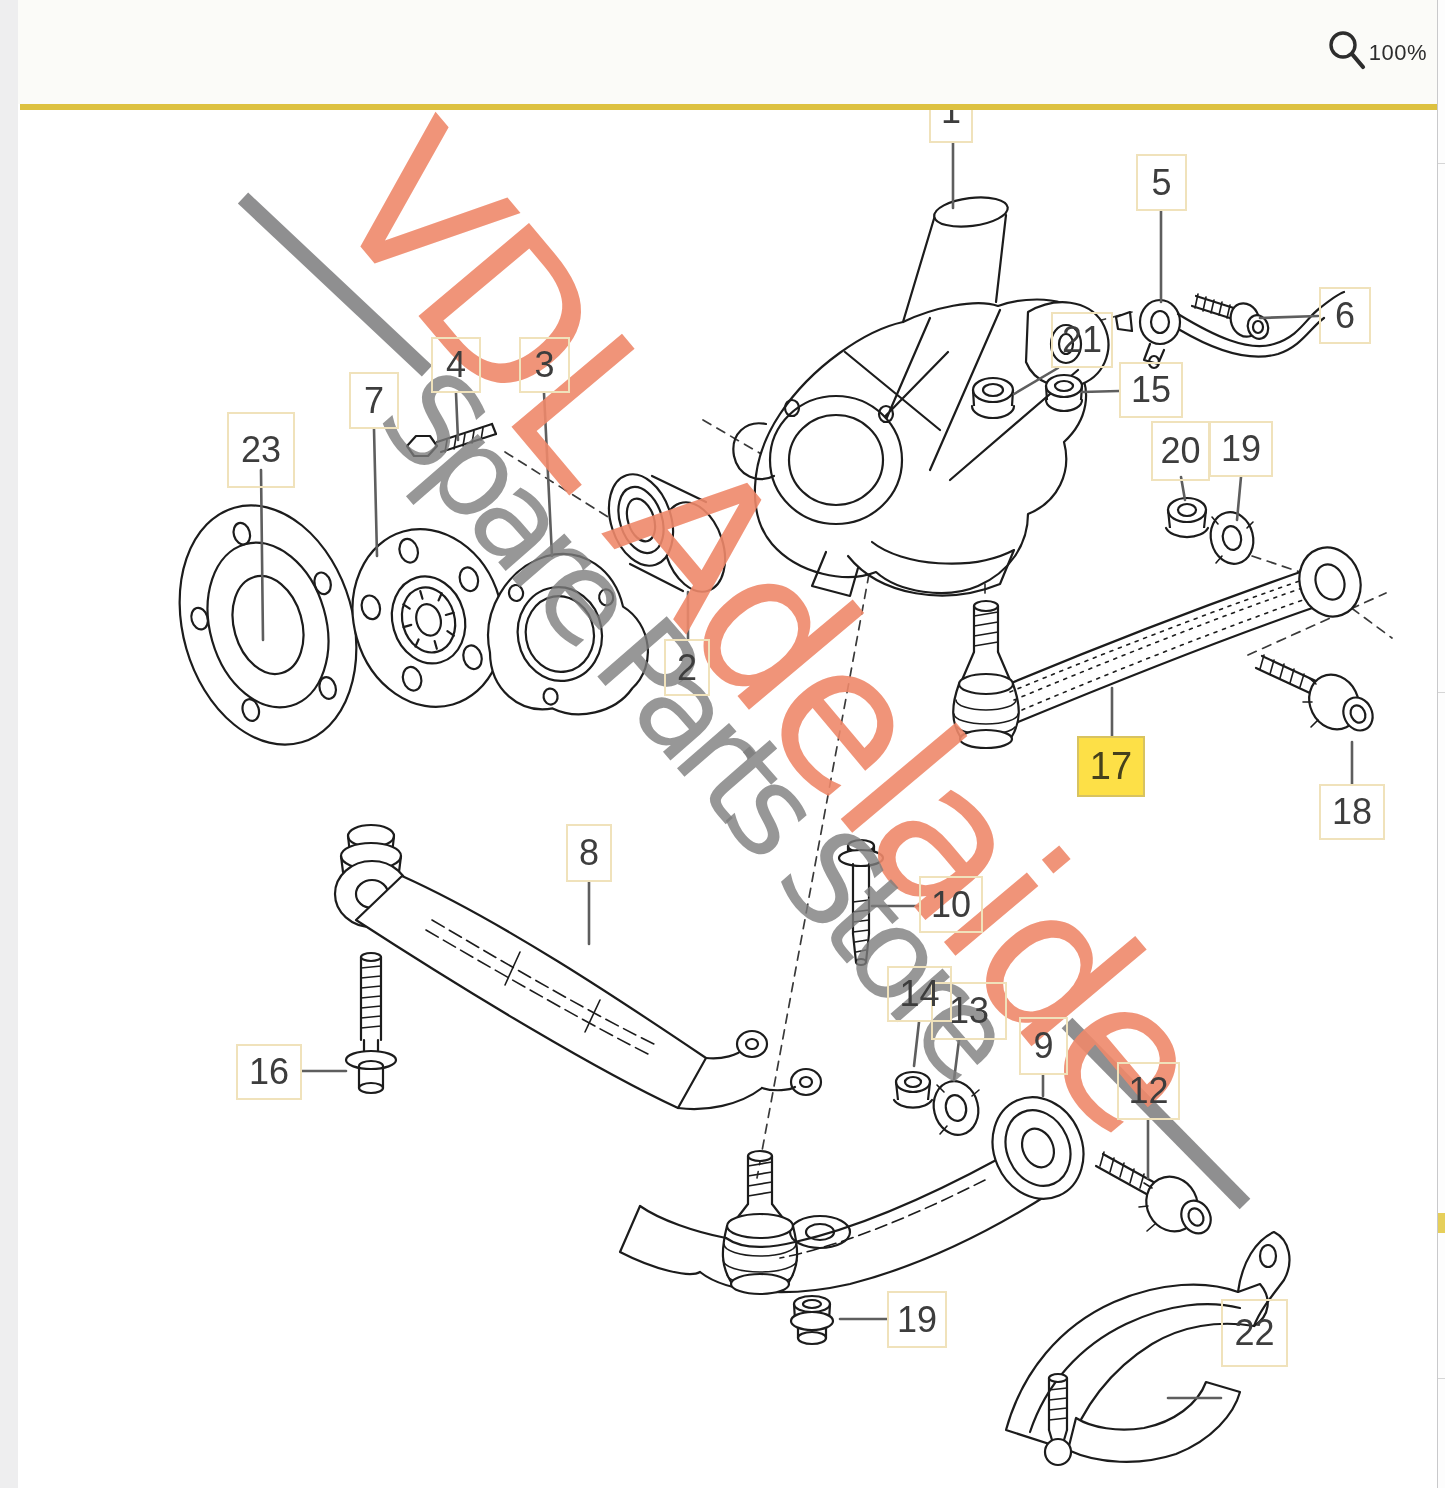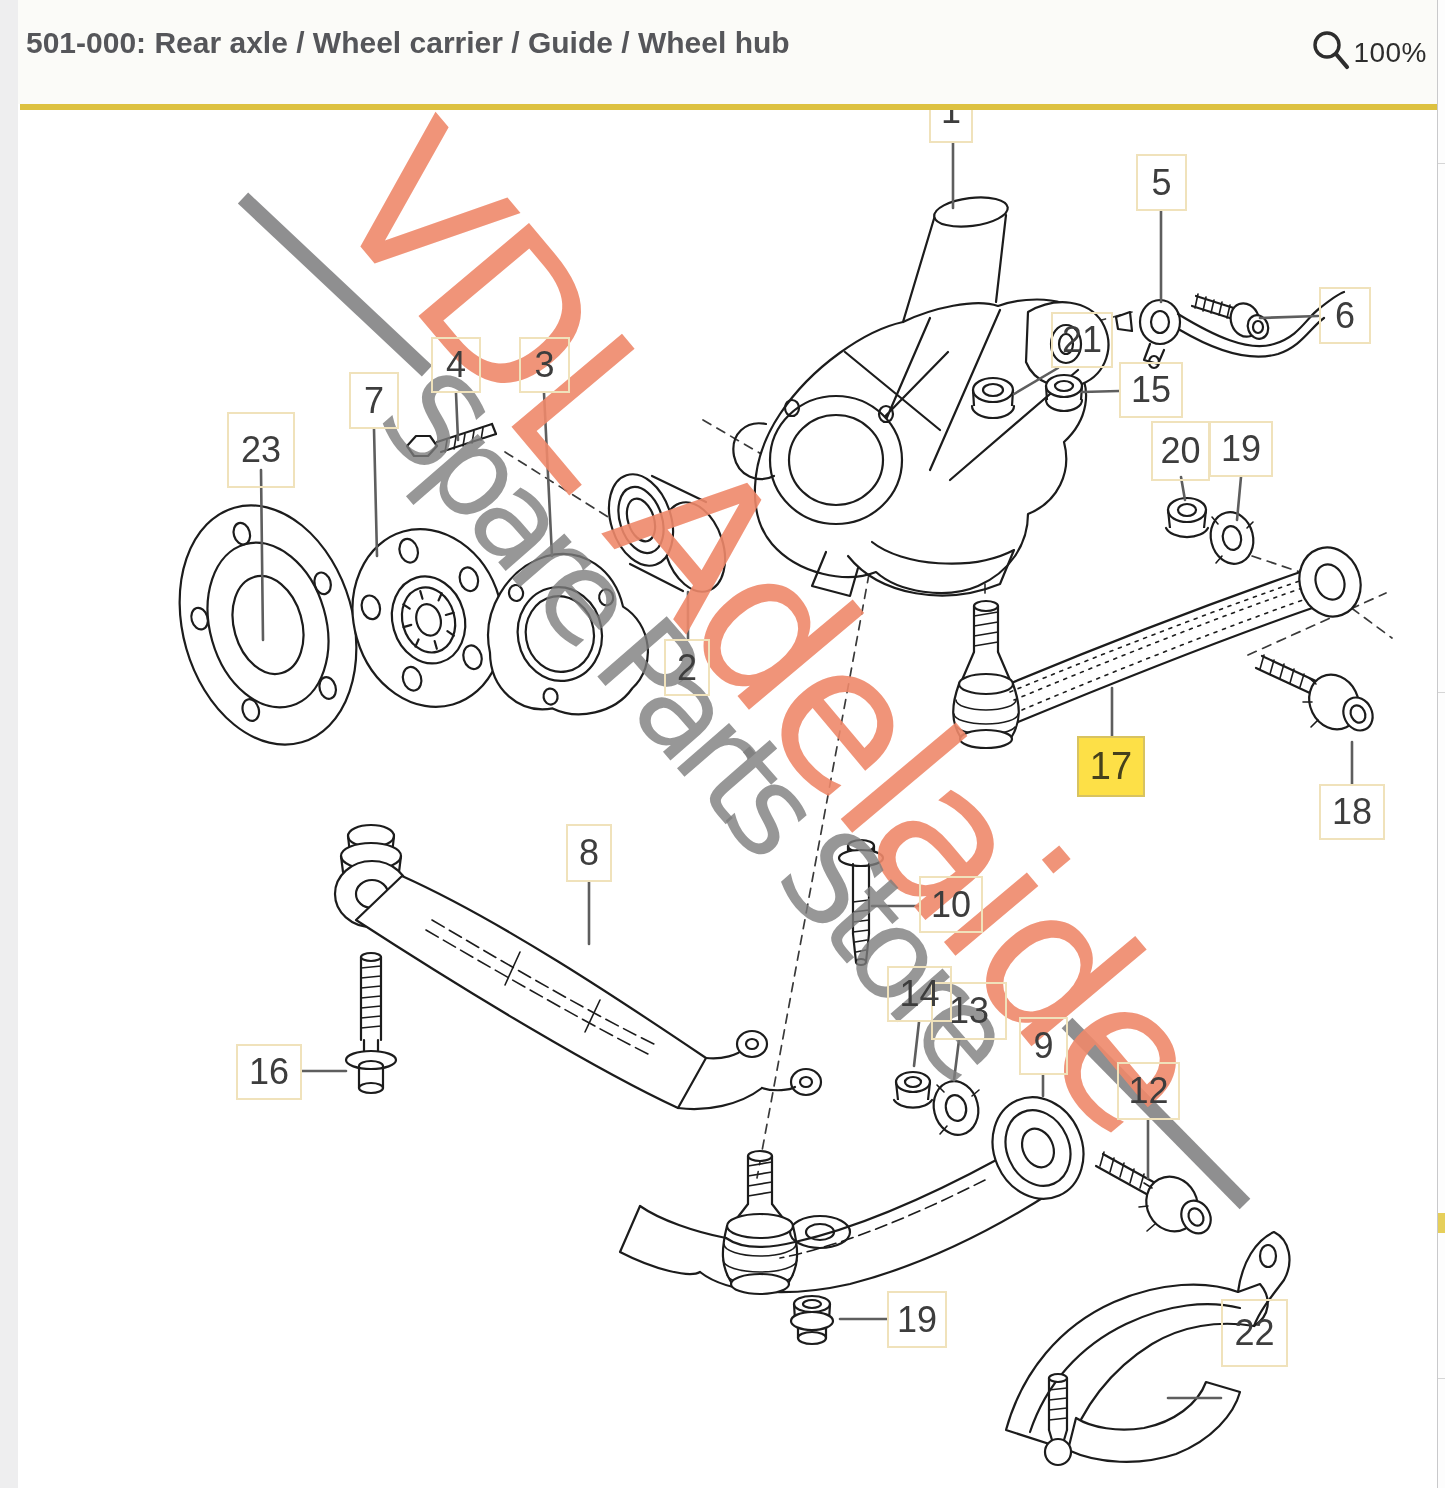--- a/index.html
+++ b/index.html
@@ -7,21 +7,21 @@
        font-family:"Liberation Sans",sans-serif;}
   .card{position:absolute;left:18px;top:0;width:1419px;height:1488px;background:#ffffff;
         border-right:1px solid #c9c9cb;}
   .rightstrip{position:absolute;left:1438px;top:0;width:7px;height:1488px;background:#fdfdfd;}
   .scrollmark{position:absolute;left:1438px;top:1213px;width:7px;height:20px;background:#e6cf5a;}
   .strip-tick{position:absolute;left:1438px;width:7px;height:1px;background:#d6d6d6;}
 
   .header{position:absolute;left:18px;top:0;width:1419px;height:104px;background:#fbfbf8;}
   .title{position:absolute;left:8px;top:26px;font-size:30px;font-weight:bold;color:#55565a;}
   .zoomctl{position:absolute;right:10px;top:28px;display:flex;align-items:center;color:#2d2d2d;}
-  .zoomctl .pct{font-size:28px;letter-spacing:0.5px;margin-left:1px;}
+  .zoomctl .pct{font-size:22px;letter-spacing:0.5px;margin-left:1px;}
   .rule{position:absolute;left:20px;top:104px;width:1417px;height:6px;background:#ddc140;}
 
   .stage{position:absolute;left:18px;top:110px;width:1419px;height:1378px;overflow:hidden;}
   .diagram-svg{position:absolute;left:-18px;top:-110px;z-index:5;pointer-events:none;}
 
   .wm{position:absolute;transform-origin:0 0;white-space:nowrap;line-height:1;z-index:10;
       font-family:"DejaVu Sans",sans-serif;pointer-events:none;}
   .wm1{left:434px;top:-14px;transform:rotate(50deg);font-size:198px;letter-spacing:-0.04em;
        color:rgba(238,136,106,0.90);}
   .wm2{left:436px;top:240px;transform:rotate(49deg);font-size:126px;letter-spacing:-0.10em;
@@ -38,21 +38,20 @@
 <body>
 
 <div class="card"></div>
 <div class="rightstrip"></div>
 <div class="scrollmark"></div>
 <div class="strip-tick" style="top:163px"></div>
 <div class="strip-tick" style="top:692px"></div>
 <div class="strip-tick" style="top:1378px"></div>
 
 <div class="header">
-  <div class="title">501-000: Rear axle / Wheel carrier / Guide / Wheel hub</div>
   <div class="zoomctl">
     <span>
       <svg width="42" height="46" viewBox="0 0 42 46">
         <circle cx="17" cy="17" r="12" fill="none" stroke="#2d2d2d" stroke-width="3.4"></circle>
         <line x1="26" y1="26" x2="37" y2="39" stroke="#2d2d2d" stroke-width="4.2" stroke-linecap="round"></line>
       </svg>
     </span>
     <span class="pct">100%</span>
   </div>
 </div>

